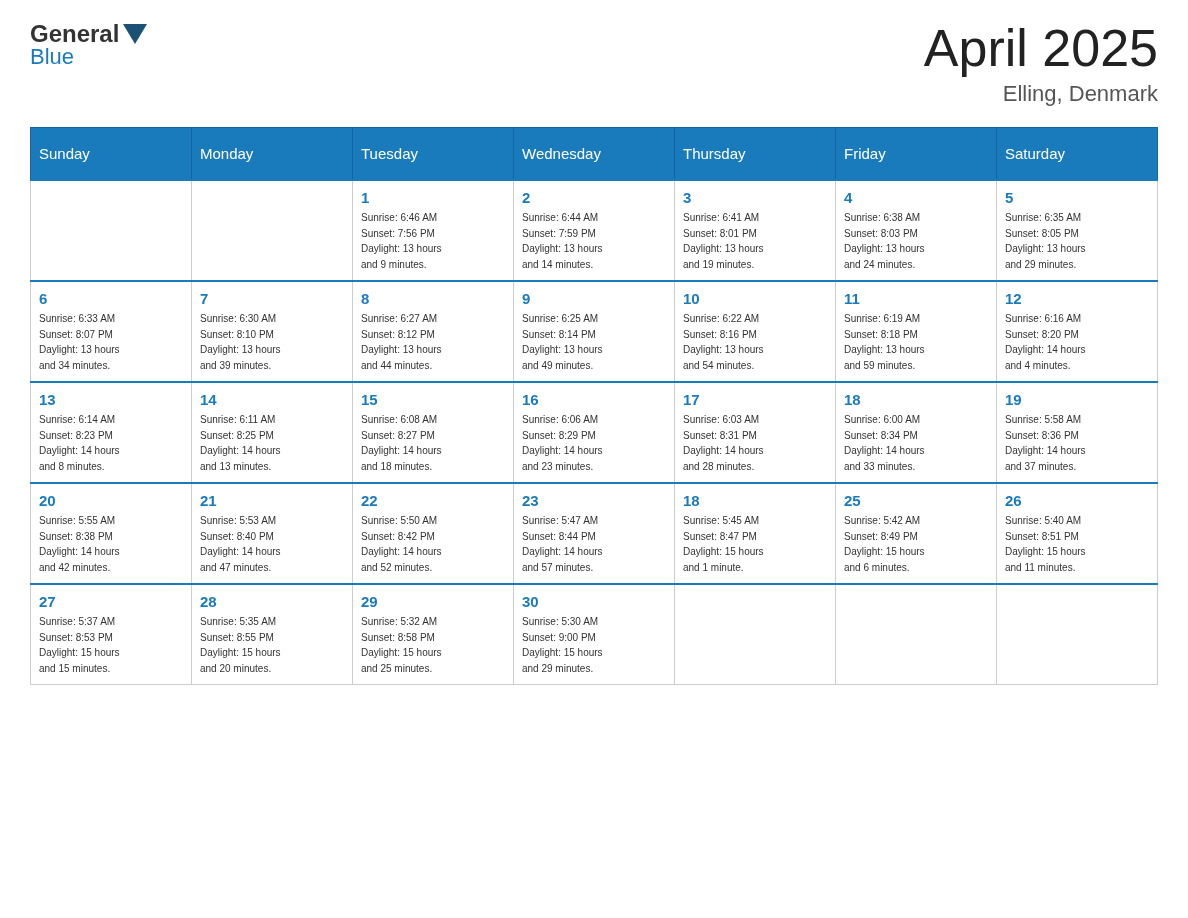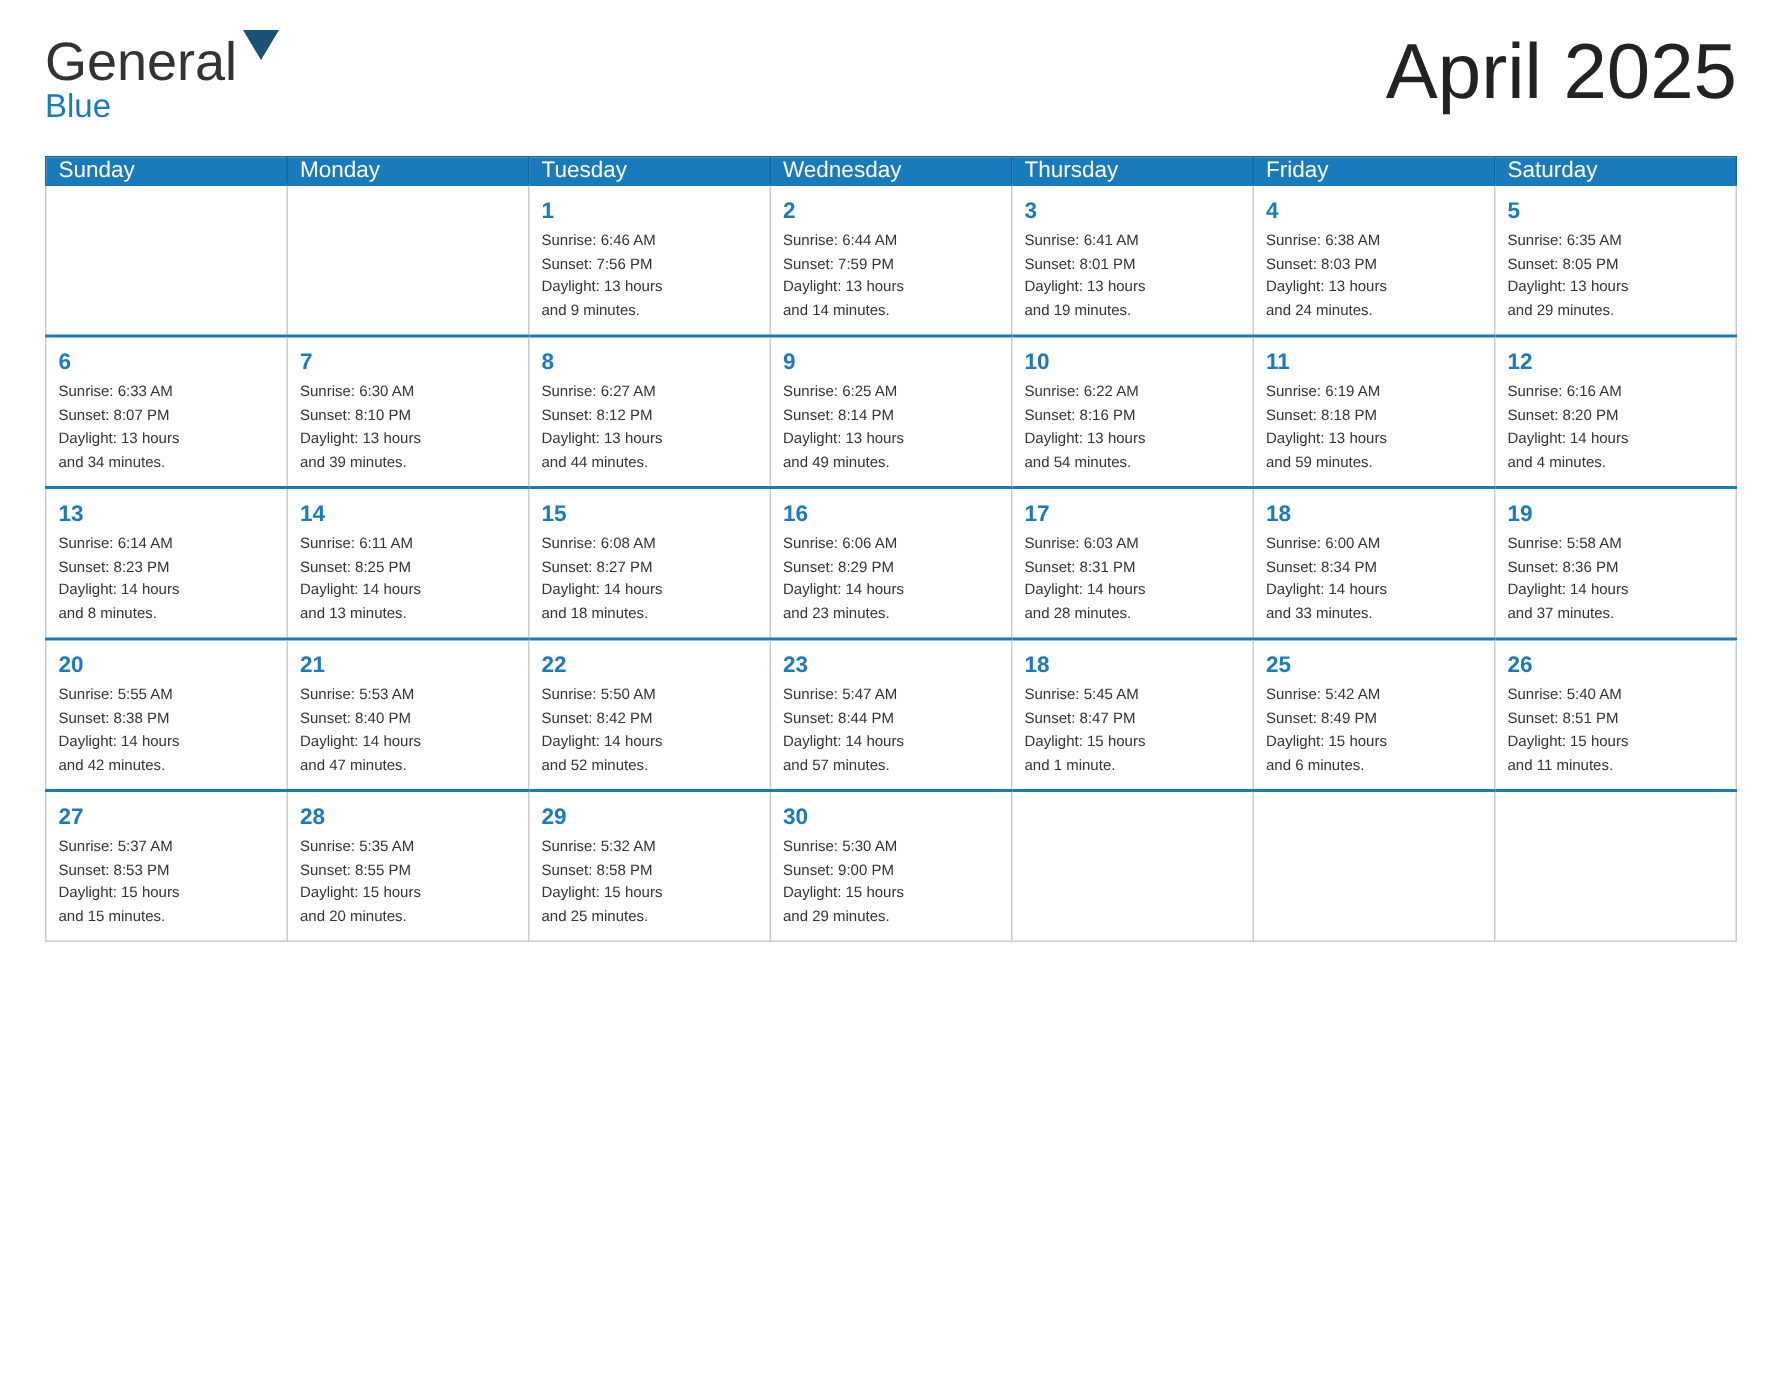--- a/index.html
+++ b/index.html
@@ -17,22 +17,23 @@
       align-items: flex-start;
       margin-bottom: 20px;
     }
     .logo {
       display: flex;
       flex-direction: column;
       align-items: flex-start;
     }
     .logo-text {
       display: flex;
-      font-size: 36px;
-      font-weight: normal;
+      align-items: center;
+      font-size: 24px;
+      font-weight: bold;
     }
     .logo-general {
       color: #333;
     }
     .logo-triangle {
       width: 0;
       height: 0;
       border-left: 12px solid transparent;
       border-right: 12px solid transparent;
       border-top: 20px solid #1a5276;
@@ -60,21 +61,21 @@
       margin-top: 4px;
     }
     .calendar {
       width: 100%;
       border-collapse: collapse;
       border: 1px solid #aaa;
     }
     .calendar th {
       background-color: #1a7bbc;
       color: #fff;
-      padding: 0 8px;
+      padding: 17px 8px;
       text-align: left;
       font-size: 15px;
       font-weight: normal;
       border: 1px solid #1565a0;
     }
     .calendar td {
       vertical-align: top;
       padding: 8px;
       border: 1px solid #ccc;
       width: calc(100% / 7);
@@ -107,20 +108,21 @@
 <div class="header">
   <div class="logo">
     <div class="logo-text">
       <span class="logo-general">General</span>
       <span class="logo-triangle"></span>
     </div>
     <span class="logo-blue">Blue</span>
   </div>
   <div class="title-block">
     <div class="calendar-title">April 2025</div>
+    <div class="calendar-subtitle">Elling, Denmark</div>
   </div>
 </div>
 
 <table class="calendar">
   <thead>
     <tr>
     <th>Sunday</th>
         <th>Monday</th>
         <th>Tuesday</th>
         <th>Wednesday</th>

